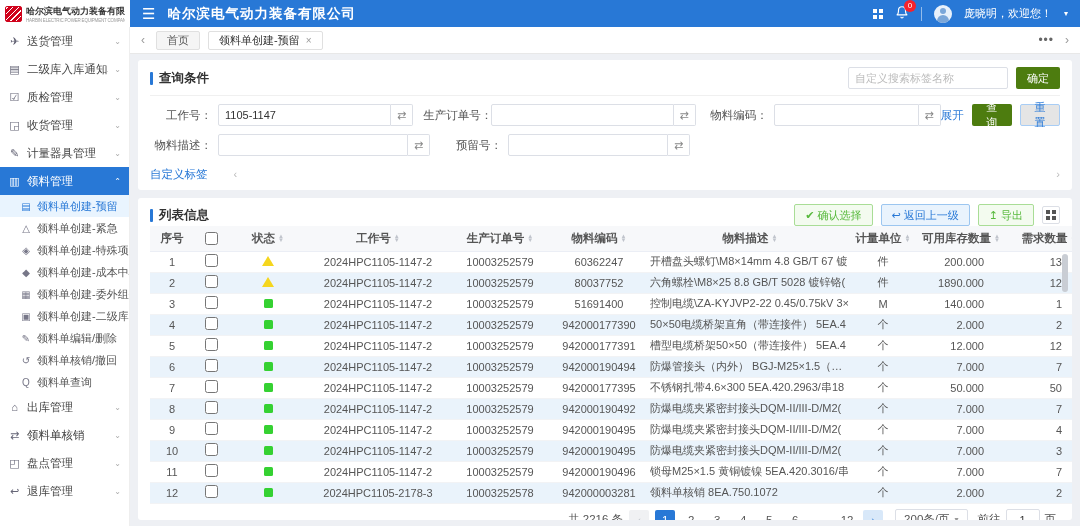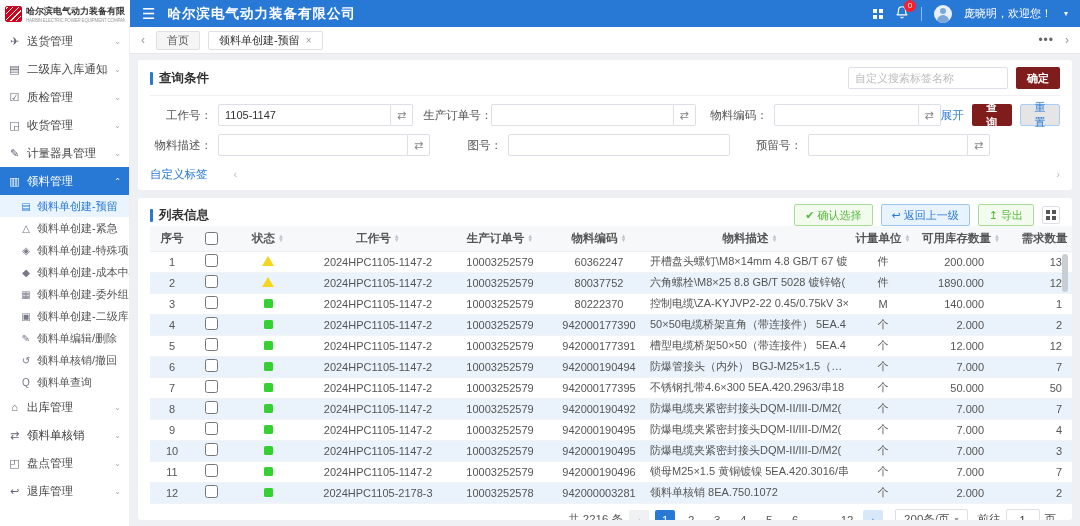--- a/index.html
+++ b/index.html
@@ -59,21 +59,21 @@
   
   .card { background:#fff; border-radius:3px; padding:6px 12px; }
   .card-head { display:flex; align-items:center; height:24px; }
   .sec-title { display:flex; align-items:center; gap:6px; font-weight:bold; font-size:12.5px; color:#333; }
   .sec-title::before { content:""; width:3px; height:13px; background:#2878d6; border-radius:1px; }
   .head-right-tools { margin-left:auto; display:flex; align-items:center; gap:8px; }
 
   input.txt { height:22px; border:1px solid #dcdfe6; border-radius:2px; padding:0 6px; font-size:11px; color:#333; font-family:inherit; outline:none; width:100%; }
   input.txt::placeholder { color:#bbb; }
   .btn { height:22px; padding:0 10px; border-radius:2px; font-size:11px; cursor:pointer; border:1px solid transparent; font-family:inherit; display:inline-flex; align-items:center; gap:3px; }
-  .btn-primary { background:#7f1d1d; color:#fff;font-weight:bold; }
+  .btn-primary { background:#4d7c0f; color:#fff; }
   .btn-ghost-blue { background:#e5e5e5; color:#2878d6; border-color:#a8cdf5; }
   .btn-ghost-green { background:#f3fbef; color:#57b93c; border-color:#a9dd96; }
   .btn-ghost-blue2 { background:#e9f3fd; color:#2878d6; border-color:#9cc6f0; }
 
   .q-divider { border:none; border-top:1px solid #f0f0f0; margin:5px 0 8px; }
   .q-row { display:flex; align-items:center; margin-bottom:8px; }
   .fld { display:flex; align-items:center; }
   .fld .flabel { width:68px; text-align:right; color:#555; font-size:11.5px; padding-right:6px; flex:none; white-space:nowrap; }
   .fld .ibox { display:flex; align-items:center; }
   .addon { width:22px; height:22px; border:1px solid #dcdfe6; border-left:none; border-radius:0 2px 2px 0; display:flex; align-items:center; justify-content:center; color:#888; font-size:11px; background:#fff; cursor:pointer; flex:none; }
@@ -295,26 +295,20 @@
           </span>
         </div>
         <div class="q-row">
           <span class="fld" style="width:280px">
             <span class="flabel">物料描述：</span>
             <span class="ibox has-addon" style="flex:1">
               <input class="txt" style="">
               <span class="addon">⇄</span>
             </span>
           </span>
-          <span class="fld" style="width:290px;margin-left:10px">
-            <span class="flabel">图号：</span>
-            <span class="ibox" style="flex:1">
-              <input class="txt" style="">
-            </span>
-          </span>
           <span class="fld" style="width:250px;margin-left:10px">
             <span class="flabel">预留号：</span>
             <span class="ibox has-addon" style="flex:1">
               <input class="txt" style="">
               <span class="addon">⇄</span>
             </span>
           </span>
         </div>
         <div class="tagrow">
           <span class="link">自定义标签</span>
@@ -447,21 +441,21 @@
                 <td>件</td>
                 <td class="c-stock">1890.000</td>
                 <td class="c-demand">12</td>
               </tr>
             <tr>
                 <td>3</td>
                 <td><input type="checkbox" style=""></td>
                 <td><span class="st st-ok"></span></td>
                 <td>2024HPC1105-1147-2</td>
                 <td>10003252579</td>
-                <td>80222370</td>
+                <td>51691400</td>
                 <td class="c-desc">控制电缆\ZA-KYJVP2-22 0.45/0.75kV 3×</td>
                 <td>M</td>
                 <td class="c-stock">140.000</td>
                 <td class="c-demand">1</td>
               </tr>
             <tr>
                 <td>4</td>
                 <td><input type="checkbox" style=""></td>
                 <td><span class="st st-ok"></span></td>
                 <td>2024HPC1105-1147-2</td>

